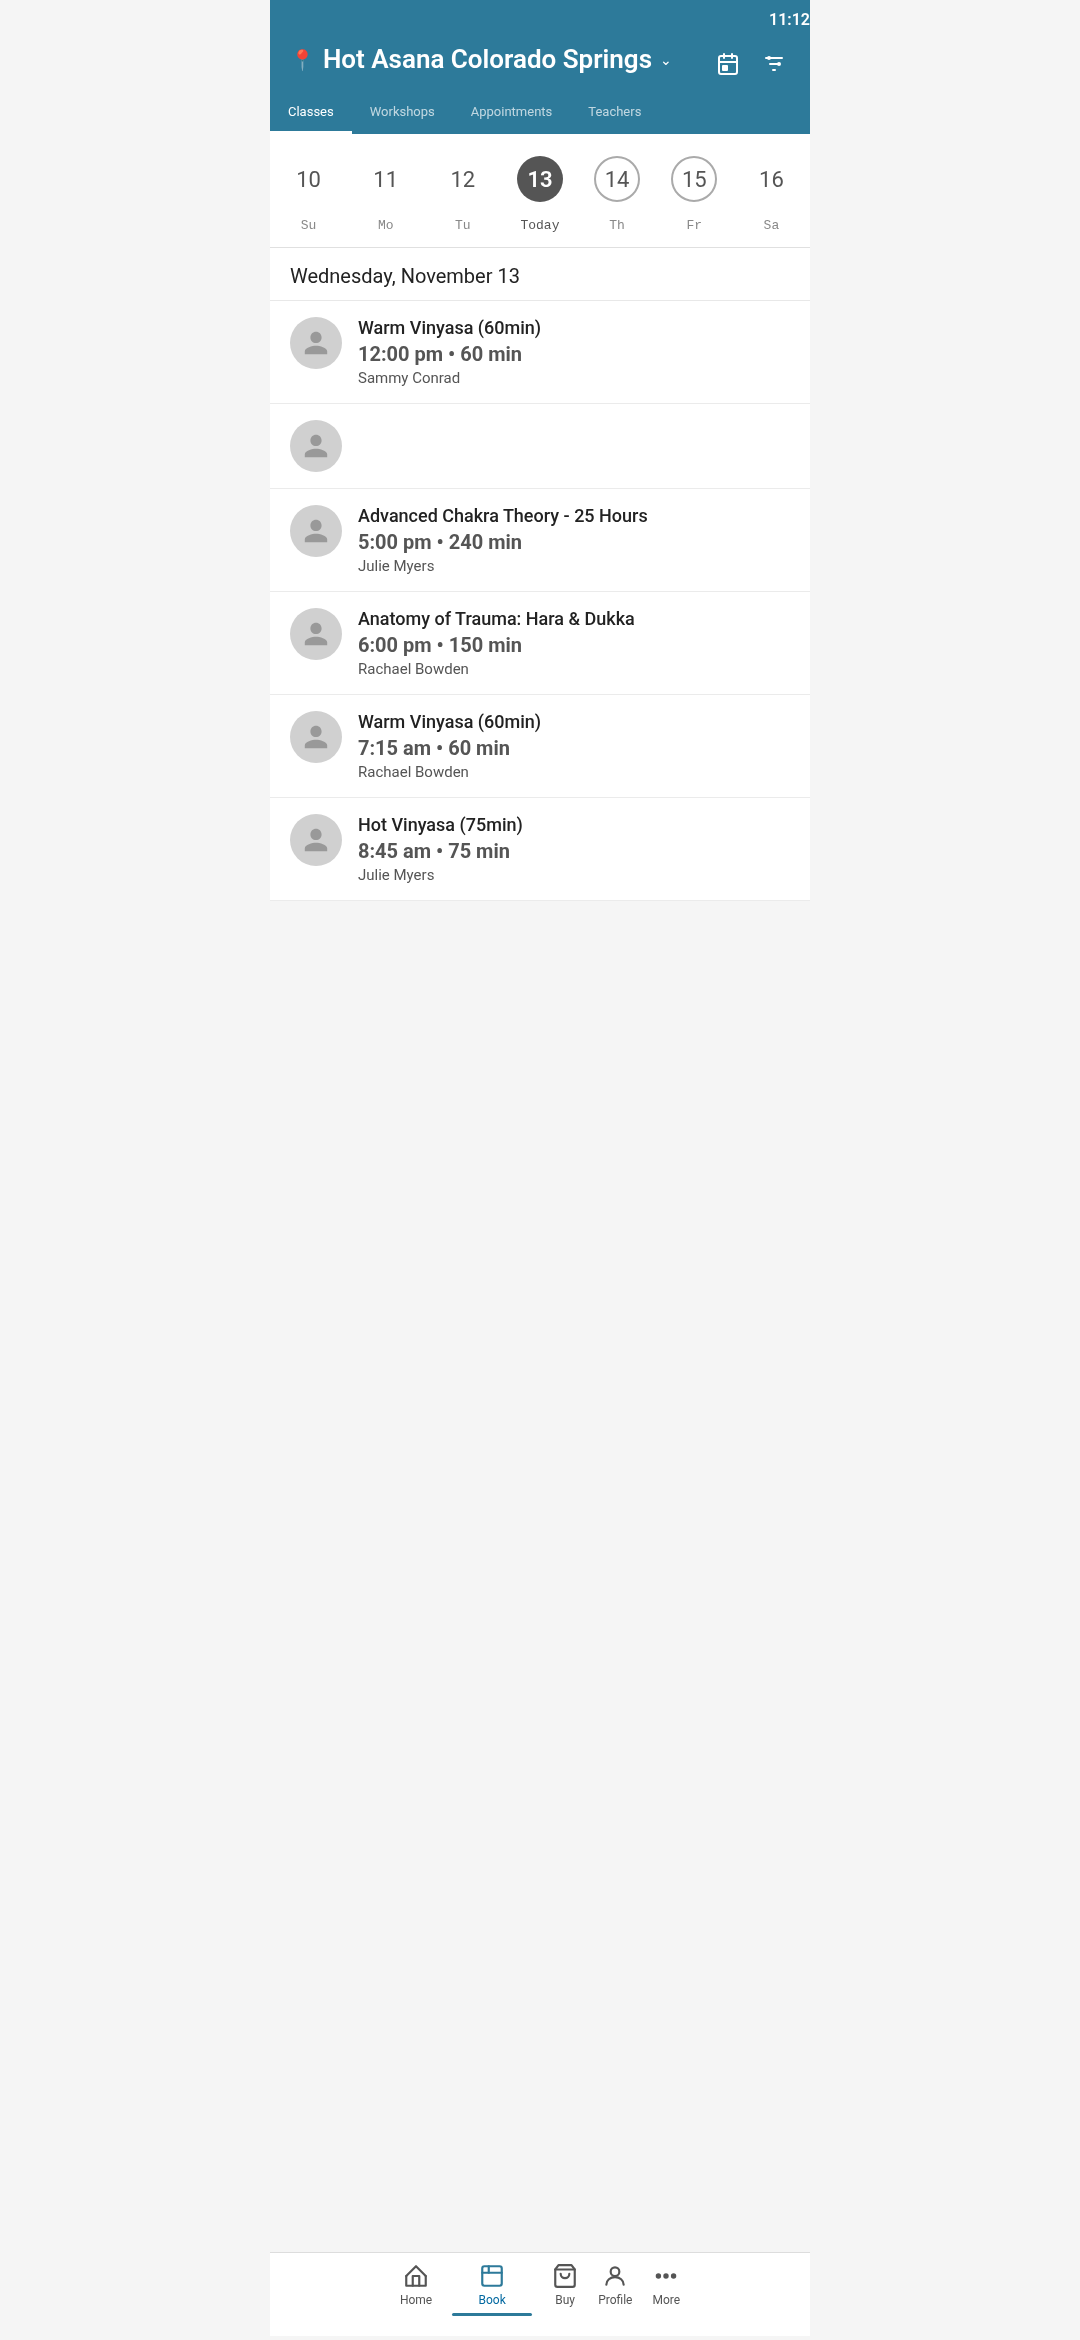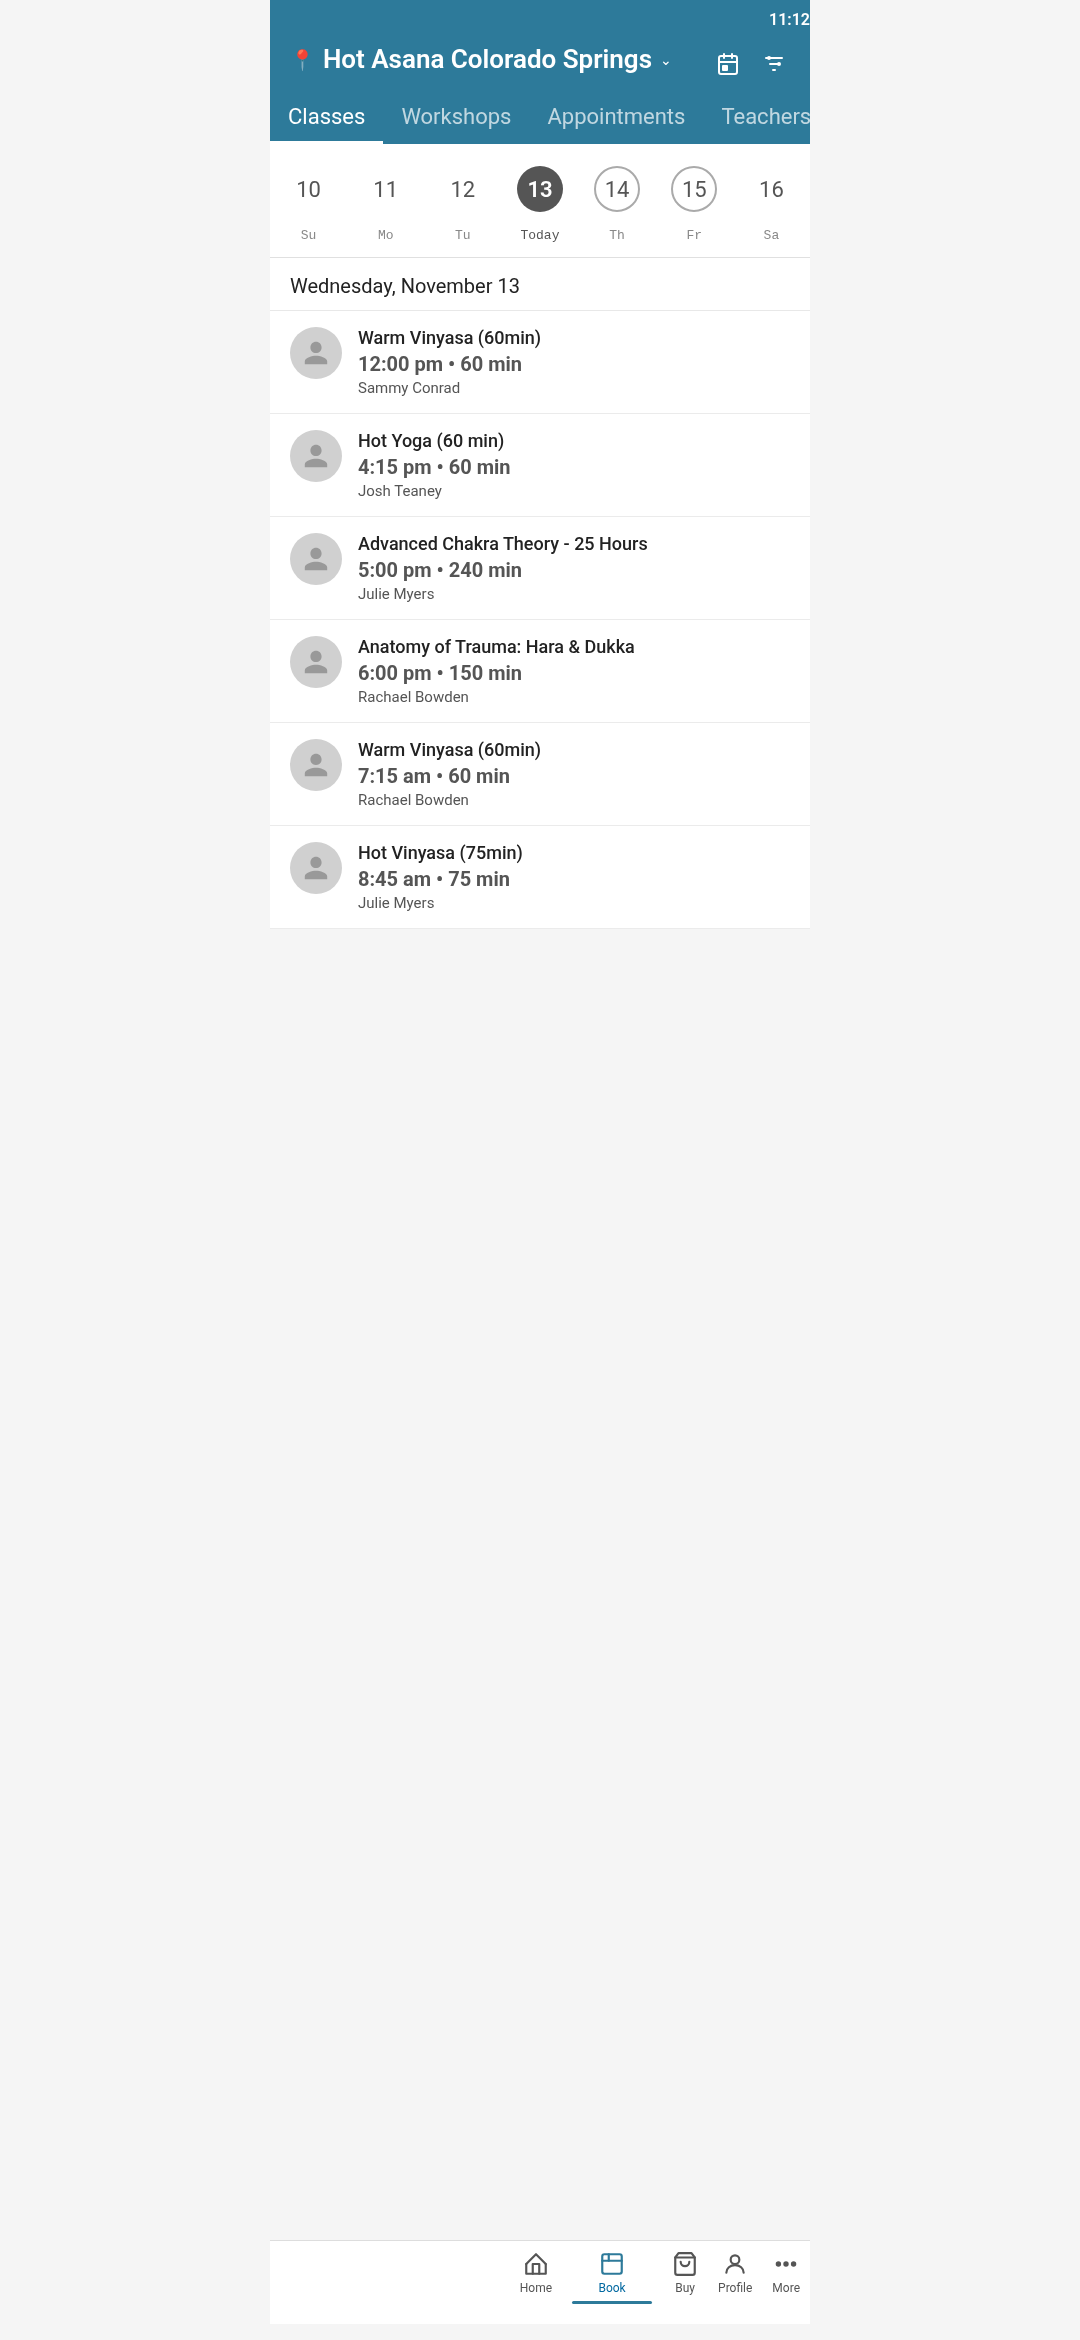--- a/index.html
+++ b/index.html
@@ -80,21 +80,21 @@
     
     .nav-tabs {
       background: #2d7a9a;
       display: flex;
       padding: 10px 0 0;
       border-bottom: none;
     }
 
     .nav-tab {
       color: rgba(255,255,255,0.7);
-      font-size: 22px;
+      font-size: 13px;
       padding: 8px 18px 12px;
       cursor: pointer;
       border-bottom: 3px solid transparent;
       white-space: nowrap;
     }
 
     .nav-tab.active {
       color: white;
       border-bottom: 3px solid white;
     }
@@ -213,29 +213,29 @@
     }
 
     .class-instructor {
       font-size: 15px;
       color: #555;
     }
 
     
     .bottom-nav {
       position: fixed;
-      bottom: 16px;
+      bottom: 4px;
       left: 50%;
       transform: translateX(-50%);
       width: 100%;
       max-width: 540px;
       background: white;
       border-top: 1px solid #ddd;
       display: flex;
-      justify-content: flex-end;
+      justify-content: center;
       padding: 10px 0 20px;
       z-index: 100;
     }
 
     .nav-item {
       display: flex;
       flex-direction: column;
       align-items: center;
       gap: 4px;
       cursor: pointer;
@@ -370,25 +370,20 @@
       <div class="class-instructor">Sammy Conrad</div>
     </div>
   </div>
 
   <div class="class-item">
     <div class="avatar">
       <svg viewBox="0 0 24 24" xmlns="http://www.w3.org/2000/svg">
         <path d="M12 12c2.7 0 4.8-2.1 4.8-4.8S14.7 2.4 12 2.4 7.2 4.5 7.2 7.2 9.3 12 12 12zm0 2.4c-3.2 0-9.6 1.6-9.6 4.8v2.4h19.2v-2.4c0-3.2-6.4-4.8-9.6-4.8z"></path>
       </svg>
     </div>
-    <div class="class-info">
-      <div class="class-title">Hot Yoga (60 min)</div>
-      <div class="class-time">4:15 pm • 60 min</div>
-      <div class="class-instructor">Josh Teaney</div>
-    </div>
   </div>
 
   <div class="class-item">
     <div class="avatar">
       <svg viewBox="0 0 24 24" xmlns="http://www.w3.org/2000/svg">
         <path d="M12 12c2.7 0 4.8-2.1 4.8-4.8S14.7 2.4 12 2.4 7.2 4.5 7.2 7.2 9.3 12 12 12zm0 2.4c-3.2 0-9.6 1.6-9.6 4.8v2.4h19.2v-2.4c0-3.2-6.4-4.8-9.6-4.8z"></path>
       </svg>
     </div>
     <div class="class-info">
       <div class="class-title">Advanced Chakra Theory - 25 Hours</div>

